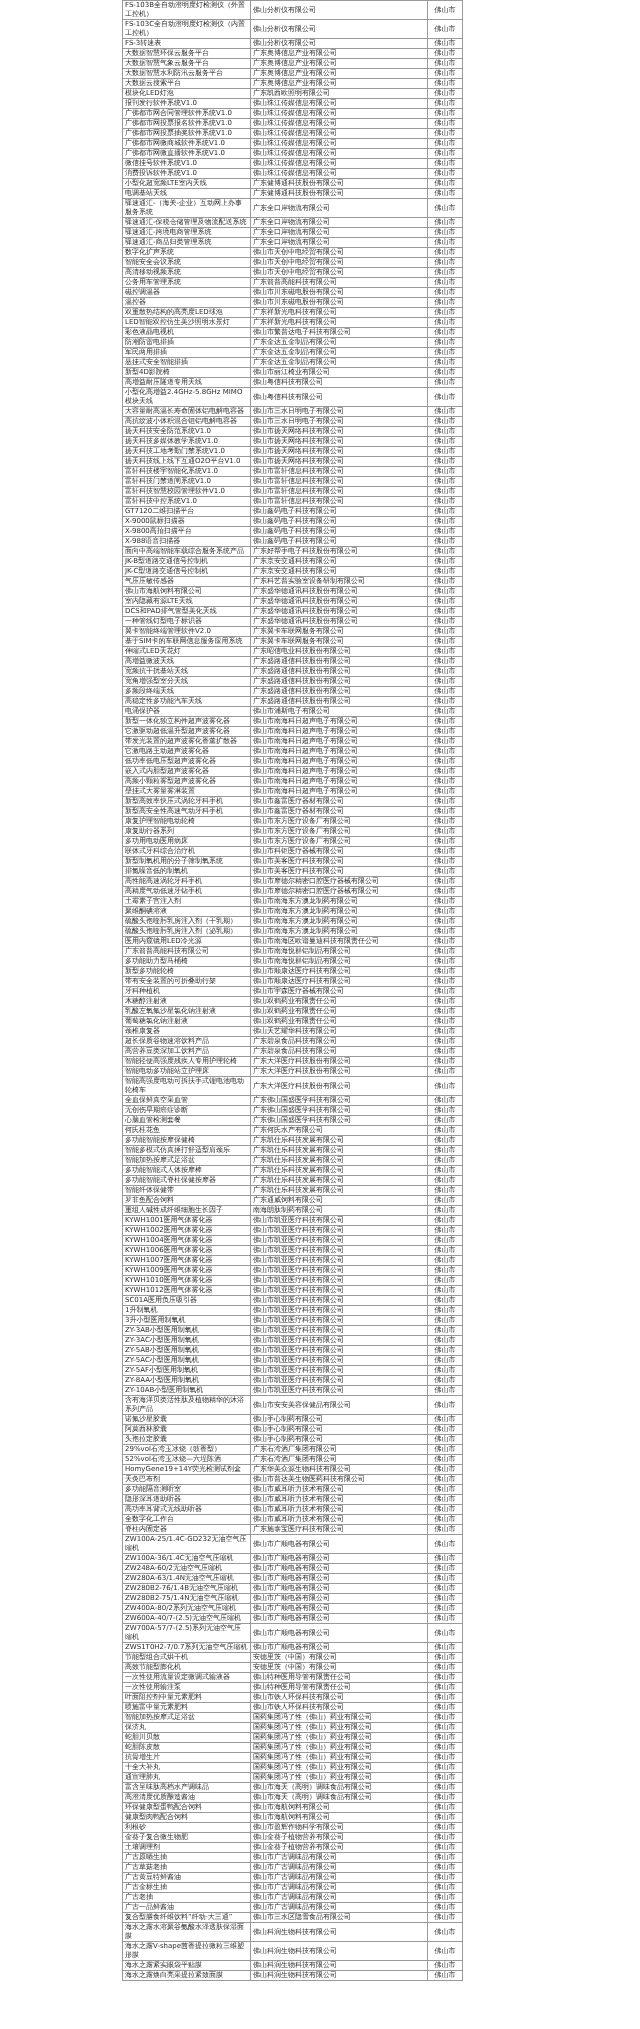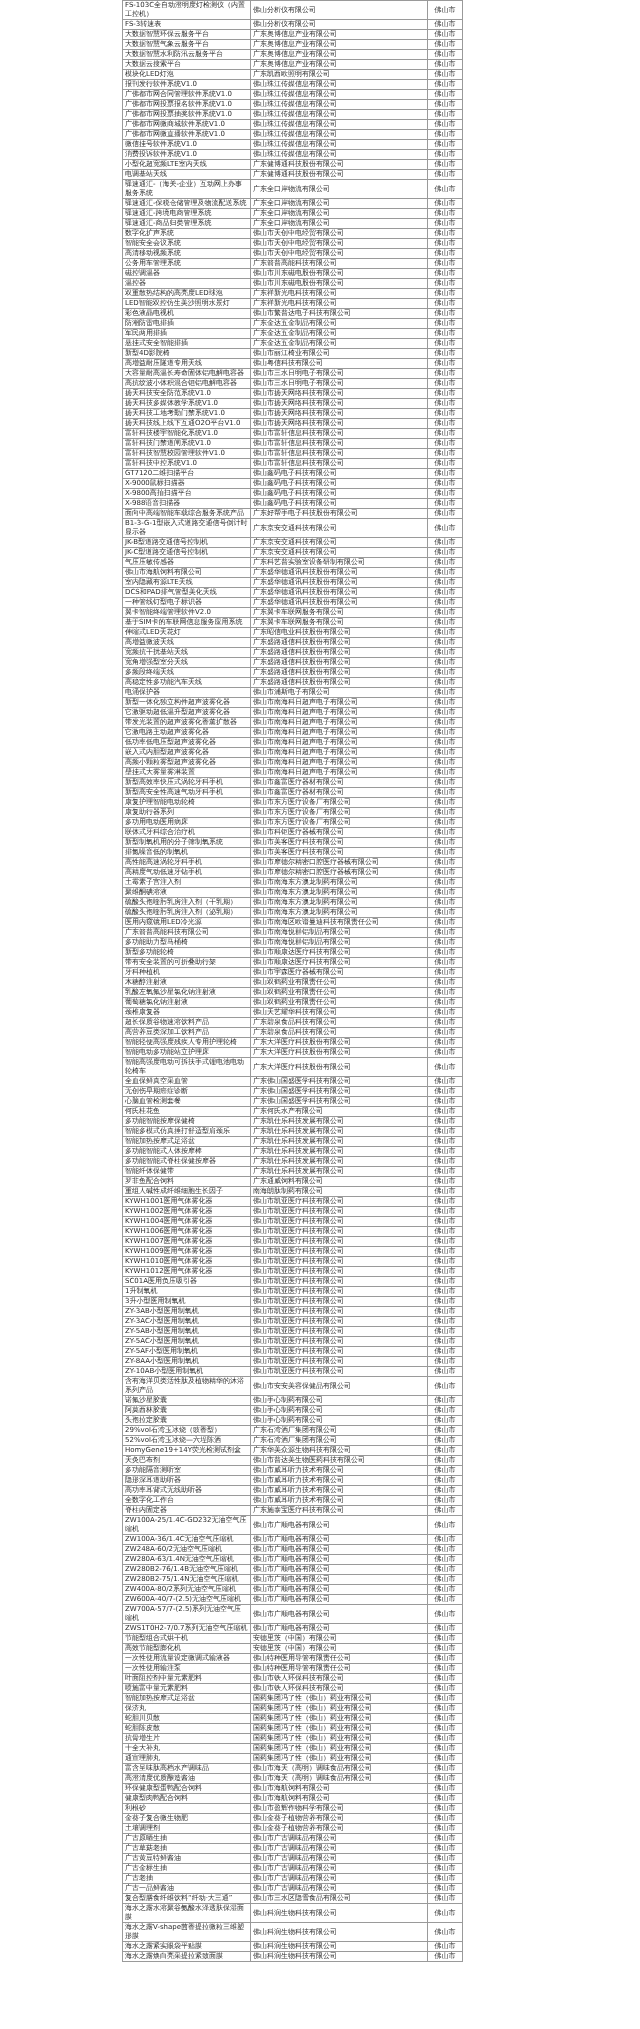--- a/index.html
+++ b/index.html
@@ -29,20 +29,25 @@
   td.col-company{width:172px;}
   td.col-city{width:30px;text-align:center;white-space:nowrap;}
 </style>
 </head>
 <body>
 
 <div class="table-wrap">
   <table class="products">
     <tbody id="table-body">
         <tr>
+          <td class="col-product">FS-103B全自动澄明度灯检测仪（外置工控机）</td>
+          <td class="col-company">佛山分析仪有限公司</td>
+          <td class="col-city">佛山市</td>
+        </tr>
+        <tr>
           <td class="col-product">FS-103C全自动澄明度灯检测仪（内置工控机）</td>
           <td class="col-company">佛山分析仪有限公司</td>
           <td class="col-city">佛山市</td>
         </tr>
         <tr>
           <td class="col-product">FS-3转速表</td>
           <td class="col-company">佛山分析仪有限公司</td>
           <td class="col-city">佛山市</td>
         </tr>
         <tr>
@@ -204,20 +209,25 @@
           <td class="col-product">新型4D影院椅</td>
           <td class="col-company">佛山市丽江椅业有限公司</td>
           <td class="col-city">佛山市</td>
         </tr>
         <tr>
           <td class="col-product">高增益耐压隧道专用天线</td>
           <td class="col-company">佛山粤信科技有限公司</td>
           <td class="col-city">佛山市</td>
         </tr>
         <tr>
+          <td class="col-product">小型化高增益2.4GHz-5.8GHz MIMO模块天线</td>
+          <td class="col-company">佛山粤信科技有限公司</td>
+          <td class="col-city">佛山市</td>
+        </tr>
+        <tr>
           <td class="col-product">大容量耐高温长寿命固体铝电解电容器</td>
           <td class="col-company">佛山市三水日明电子有限公司</td>
           <td class="col-city">佛山市</td>
         </tr>
         <tr>
           <td class="col-product">高抗纹波小体积混合钽铝电解电容器</td>
           <td class="col-company">佛山市三水日明电子有限公司</td>
           <td class="col-city">佛山市</td>
         </tr>
         <tr>
@@ -276,25 +286,20 @@
           <td class="col-city">佛山市</td>
         </tr>
         <tr>
           <td class="col-product">X-988语音扫描器</td>
           <td class="col-company">佛山鑫码电子科技有限公司</td>
           <td class="col-city">佛山市</td>
         </tr>
         <tr>
           <td class="col-product">面向中高端智能车载综合服务系统产品</td>
           <td class="col-company">广东好帮手电子科技股份有限公司</td>
-          <td class="col-city">佛山市</td>
-        </tr>
-        <tr>
-          <td class="col-product">B1-3-G-1型嵌入式道路交通信号倒计时显示器</td>
-          <td class="col-company">广东京安交通科技有限公司</td>
           <td class="col-city">佛山市</td>
         </tr>
         <tr>
           <td class="col-product">JK-B型道路交通信号控制机</td>
           <td class="col-company">广东京安交通科技有限公司</td>
           <td class="col-city">佛山市</td>
         </tr>
         <tr>
           <td class="col-product">JK-C型道路交通信号控制机</td>
           <td class="col-company">广东京安交通科技有限公司</td>

